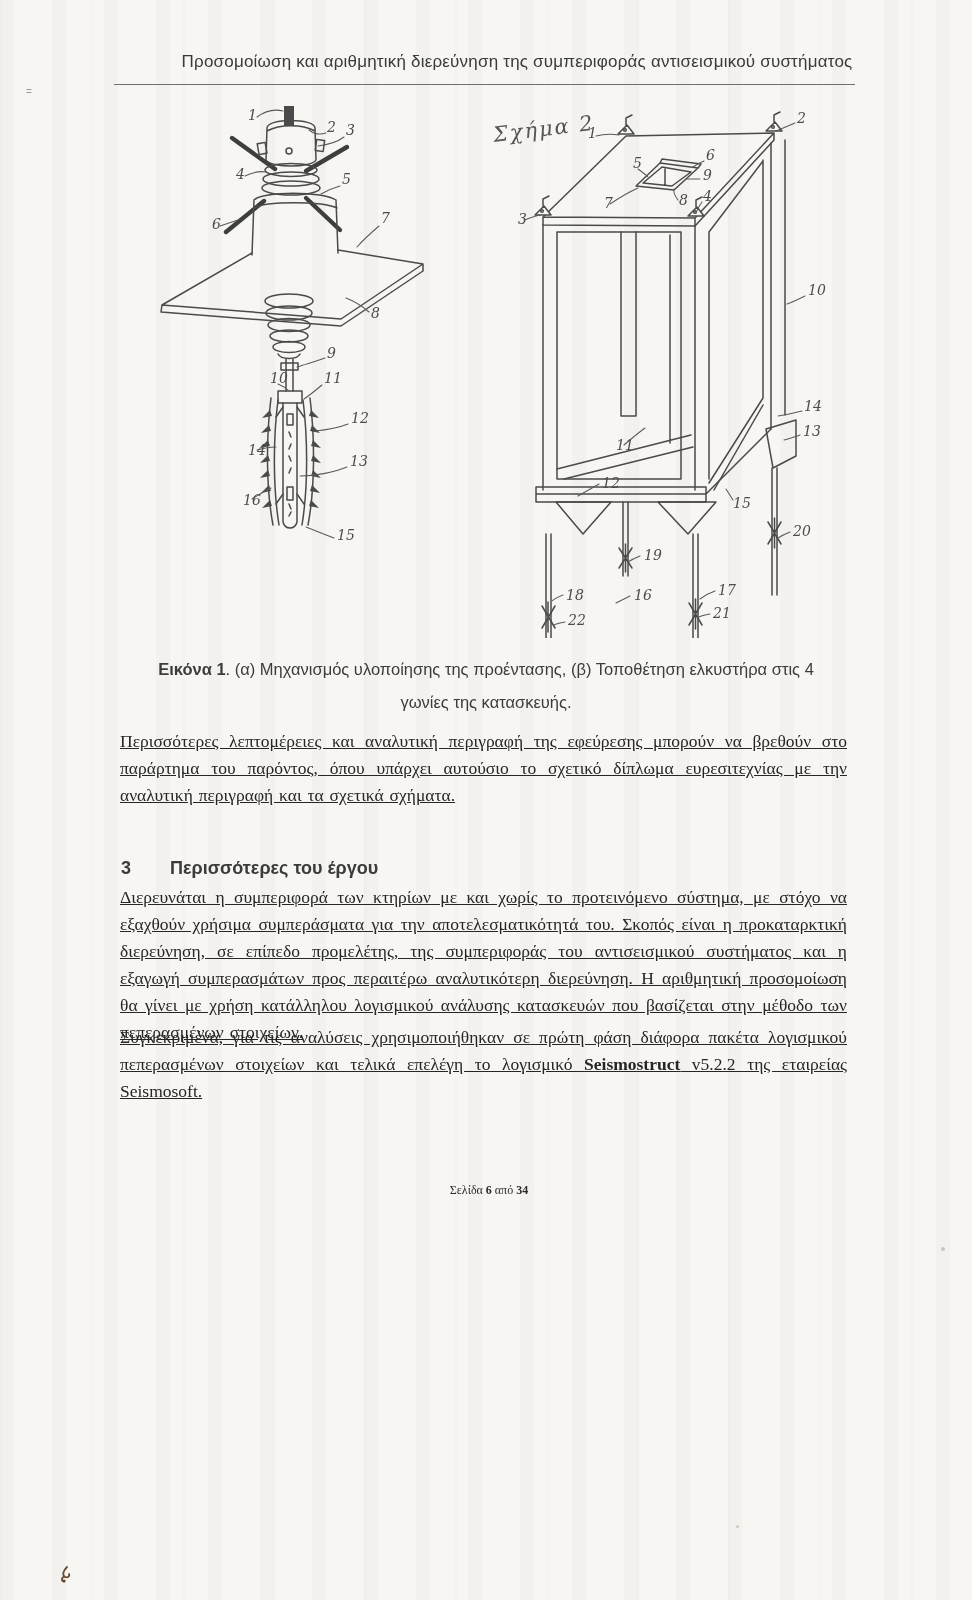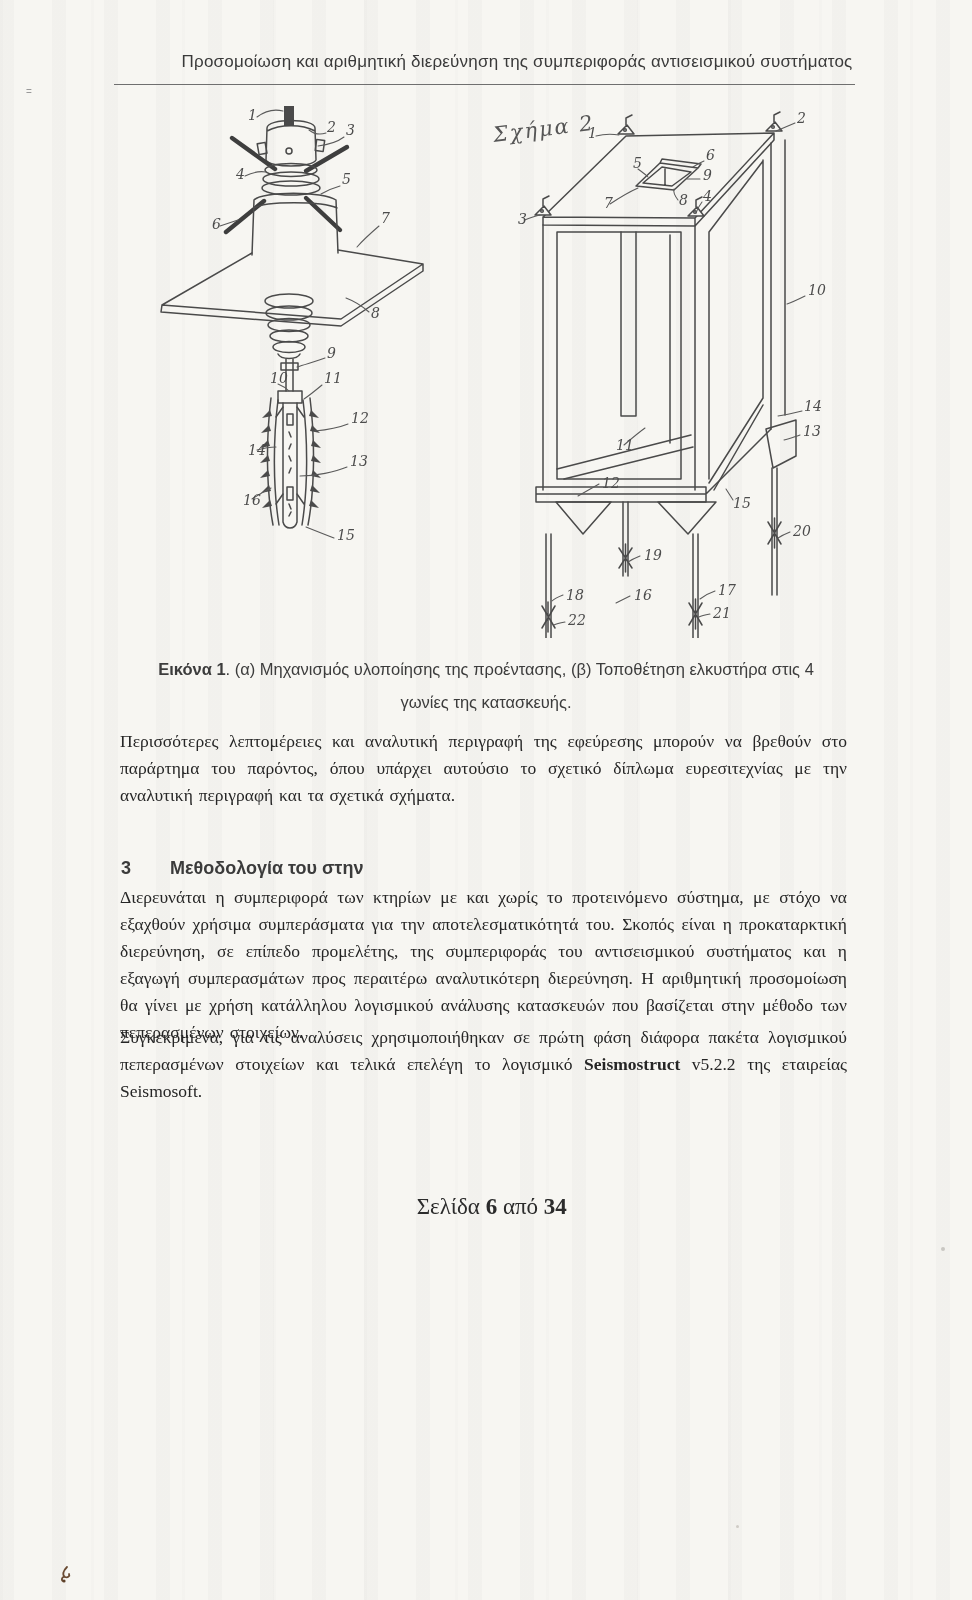--- a/index.html
+++ b/index.html
@@ -41,34 +41,34 @@
   text.sketch-note { font-size:21px; letter-spacing:2px; fill:#565656; }
   .caption {
     position:absolute; top:640px; left:156px; width:660px;
     text-align:center; font-family:"Liberation Sans", sans-serif;
     font-size:16.5px; line-height:33px; color:#3c3c3c;margin-top:13px;
   }
   .caption b { font-weight:bold; }
   .para {
     position:absolute; left:120px; width:727px;
     text-align:justify; font-size:17.5px; line-height:27px;
-    color:#262626; word-spacing:1.5px;
+    color:#262626; word-spacing:1.5px;text-decoration:underline;
   }
   #p1 { top:728px; }
   #p2 { top:884px; }
   #p3 { top:1024px; }
   .section-h {
     position:absolute; top:858px; left:121px;
     font-family:"Liberation Sans", sans-serif;
     font-weight:bold; font-size:18px; color:#3b3b3b;
   }
   .section-h .num { display:inline-block; width:49px; }
   .footer {
     position:absolute; top:1168px; left:0; width:100%;
-    text-align:center; font-size:23px; color:#2b2b2b; white-space:pre;
+    text-align:center; font-size:12px; color:#2b2b2b; white-space:pre;
   }
   .footer b { font-weight:bold; }
   .artifact { position:absolute; pointer-events:none; }
   #mark-eq { left:26px; top:86px; font-size:10px; color:#9a9a9a; font-family:"Liberation Sans",sans-serif;}
   #dot-1 { left:941px; top:1247px; width:4px; height:4px; border-radius:50%; background:#c9c7c2; }
   #dot-2 { left:736px; top:1525px; width:3px; height:3px; border-radius:50%; background:#cfccc6; }
   #ink-speck { left:57px; top:1564px; }
 </style>
 </head>
 <body>
@@ -249,21 +249,21 @@
     </g>
 </svg>
 
 <div class="caption">
   <b>Εικόνα 1</b><span>. (α) Μηχανισμός υλοποίησης της προέντασης, (β) Τοποθέτηση ελκυστήρα στις 4 γωνίες της κατασκευής.</span>
 </div>
 
 <div class="para" id="p1">Περισσότερες λεπτομέρειες και αναλυτική περιγραφή της εφεύρεσης μπορούν να βρεθούν στο παράρτημα του παρόντος, όπου υπάρχει αυτούσιο το σχετικό δίπλωμα ευρεσιτεχνίας με την αναλυτική περιγραφή και τα σχετικά σχήματα.</div>
 
 <div class="section-h">
-  <span class="num">3</span><span>Μεθοδολογία του στην</span>
+  <span class="num">3</span><span>Περισσότερες του έργου</span>
 </div>
 
 <div class="para" id="p2">Διερευνάται η συμπεριφορά των κτηρίων με και χωρίς το προτεινόμενο σύστημα, με στόχο να εξαχθούν χρήσιμα συμπεράσματα για την αποτελεσματικότητά του. Σκοπός είναι η προκαταρκτική διερεύνηση, σε επίπεδο προμελέτης, της συμπεριφοράς του αντισεισμικού συστήματος και η εξαγωγή συμπερασμάτων προς περαιτέρω αναλυτικότερη διερεύνηση.  Η αριθμητική προσομοίωση θα γίνει με χρήση κατάλληλου λογισμικού ανάλυσης κατασκευών που βασίζεται στην μέθοδο των πεπερασμένων στοιχείων.</div>
 
 <div class="para" id="p3">
   <span>Συγκεκριμένα, για τις αναλύσεις χρησιμοποιήθηκαν σε πρώτη φάση διάφορα πακέτα λογισμικού πεπερασμένων στοιχείων και τελικά επελέγη το λογισμικό </span><b>Seismostruct</b><span> v5.2.2 της εταιρείας Seismosoft.</span>
 </div>
 
 <div class="footer">
   <span>Σελίδα </span><b>6</b><span> από </span><b>34</b>

